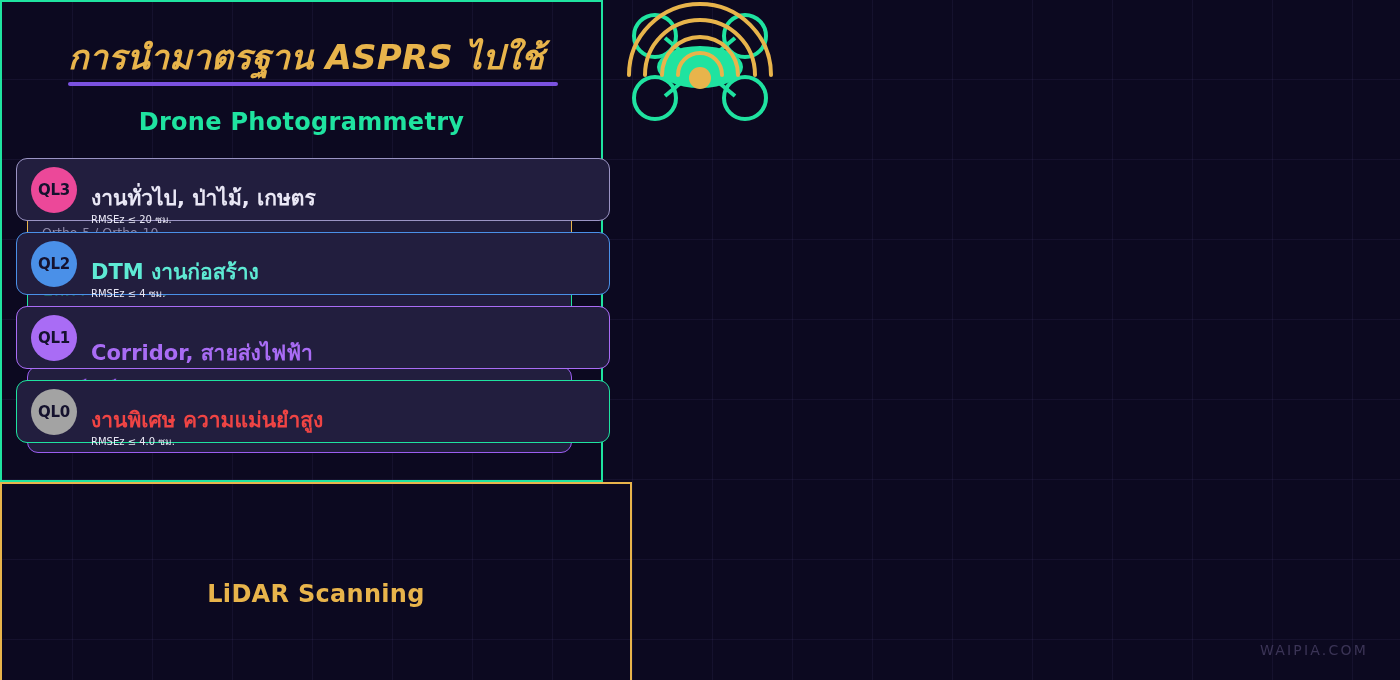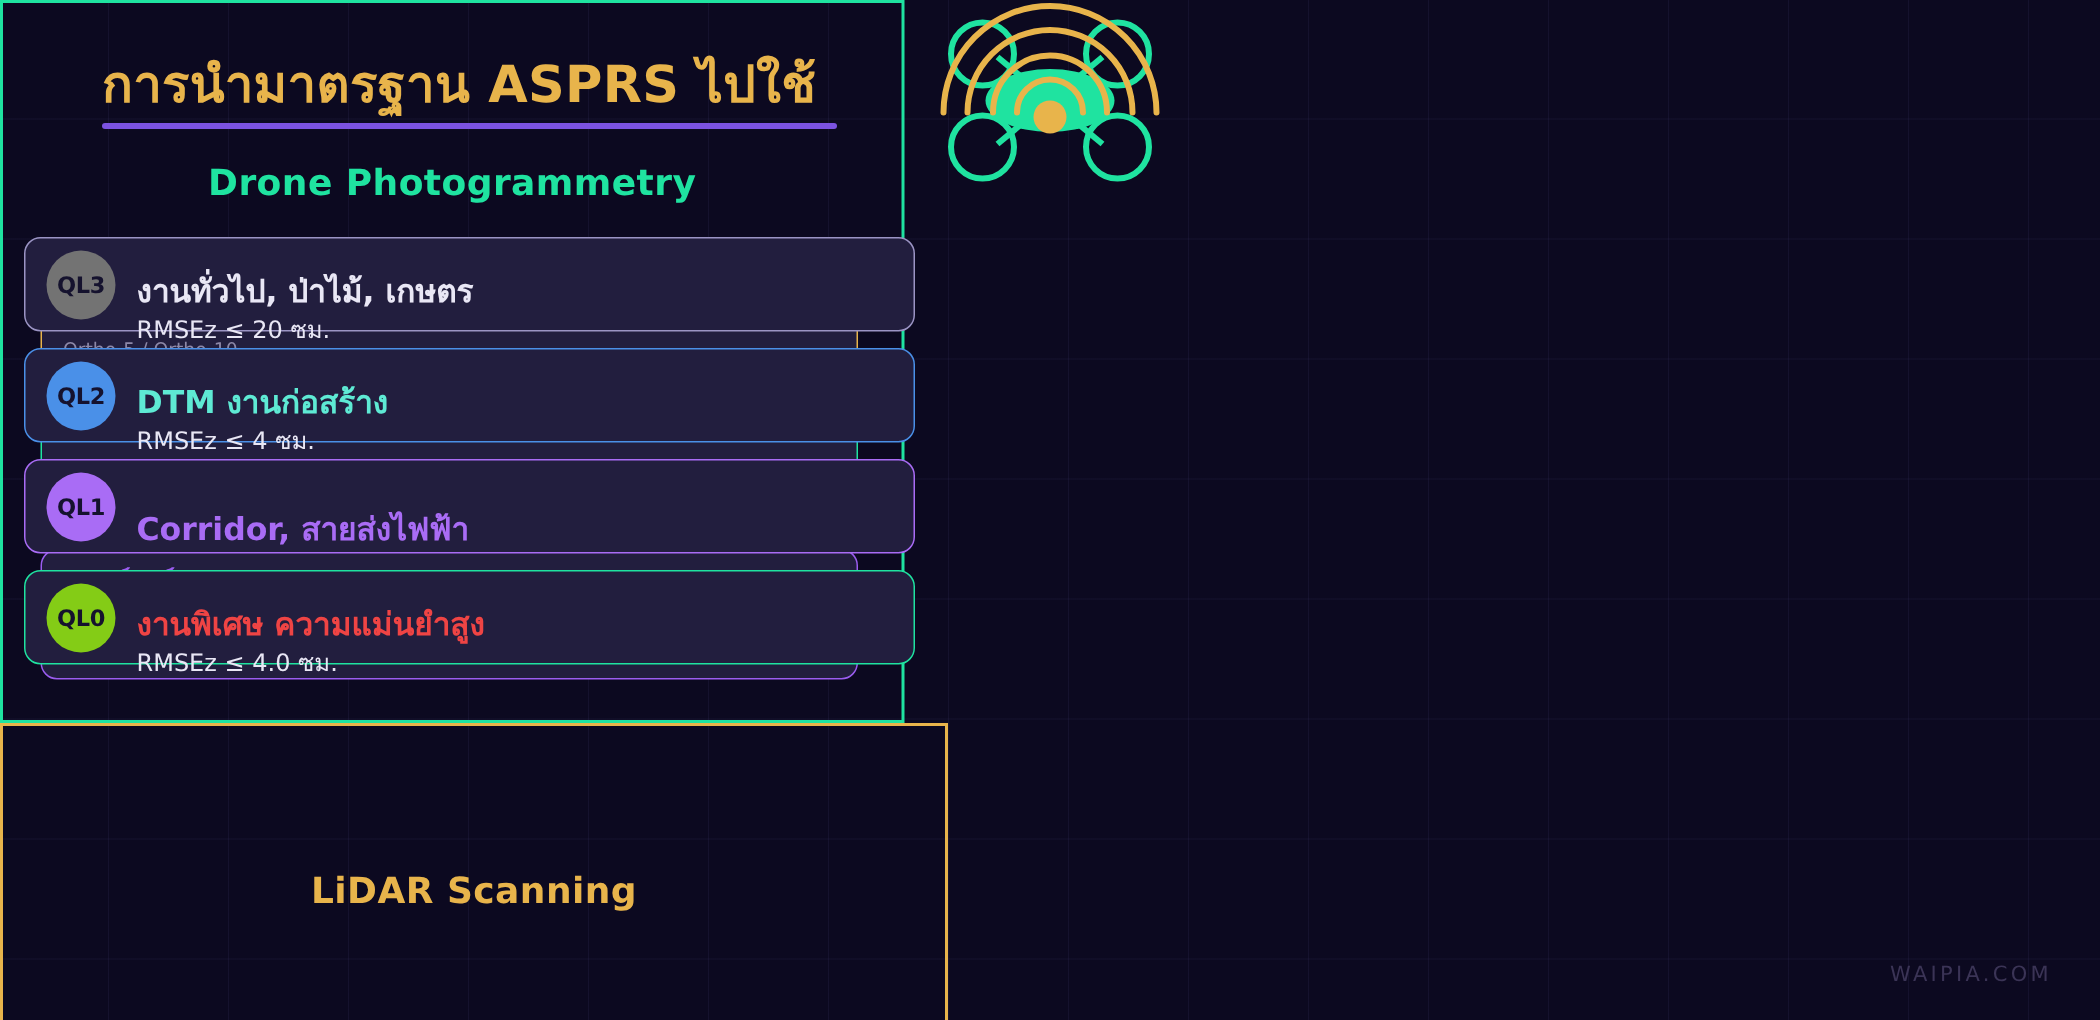--- a/index.html
+++ b/index.html
@@ -27,20 +27,21 @@
     background-size: 80px 80px;
     background-position: -8px -1px;
     overflow: hidden;
   }
 
   
   #title-block {
     position: absolute;
     left: 68px;
     top: 38px;
+    font-style: italic;
   }
   #page-title {
     font-size: 34px;
     font-weight: 700;
     color: #e8b44b;
     letter-spacing: 0.2px;
     line-height: 1.15;
     white-space: nowrap;
     margin: 0;
   }
@@ -166,21 +167,21 @@
     margin-right: 14px;
   }
   .ql-text { flex: 1 1 auto; }
   .ql-title {
     font-size: 21px;
     font-weight: 700;
     line-height: 1.35;
     margin-top: 32px;
   }
   .ql-sub {
-    font-size: 16px;
+    font-size: 10px;
     color: #e9e7f5;
     line-height: 1.4;
     margin-top: 1px;
   }
 
   
   #watermark {
     position: absolute;
     right: 32px;
     bottom: 22px;
@@ -252,21 +253,21 @@
         </g>
         <circle cx="85" cy="110" r="11" fill="#e8b44b"></circle>
       </svg>
     </div>
 
     <div id="lidar-heading" class="panel-heading">LiDAR Scanning</div>
 
     <div id="ql-cards">
 
       <div class="ql-card" style="border-color:#9b94c4">
-        <div class="ql-badge" style="background:#737373">QL3</div>
+        <div class="ql-badge" style="background:#ec4899">QL3</div>
         <div class="ql-text">
           <div class="ql-title" style="color:#e9e7f5">งานทั่วไป, ป่าไม้, เกษตร</div>
           <div class="ql-sub">RMSEz ≤ 20 ซม.</div>
         </div>
       </div>
 
       <div class="ql-card" style="border-color:#4a90e8">
         <div class="ql-badge" style="background:#4a90e8">QL2</div>
         <div class="ql-text">
           <div class="ql-title" style="color:#5eead4">DTM งานก่อสร้าง</div>
@@ -275,21 +276,21 @@
       </div>
 
       <div class="ql-card" style="border-color:#a96cf5">
         <div class="ql-badge" style="background:#a96cf5">QL1</div>
         <div class="ql-text">
           <div class="ql-title" style="color:#a96cf5">Corridor, สายส่งไฟฟ้า</div>
         </div>
       </div>
 
       <div class="ql-card" style="border-color:#1fe3a0">
-        <div class="ql-badge" style="background:#84cc16">QL0</div>
+        <div class="ql-badge" style="background:#a3a3a3">QL0</div>
         <div class="ql-text">
           <div class="ql-title" style="color:#ef4444">งานพิเศษ ความแม่นยำสูง</div>
           <div class="ql-sub">RMSEz ≤ 4.0 ซม.</div>
         </div>
       </div>
 
     </div>
   </section>
 
   <div id="watermark">WAIPIA.COM</div>

